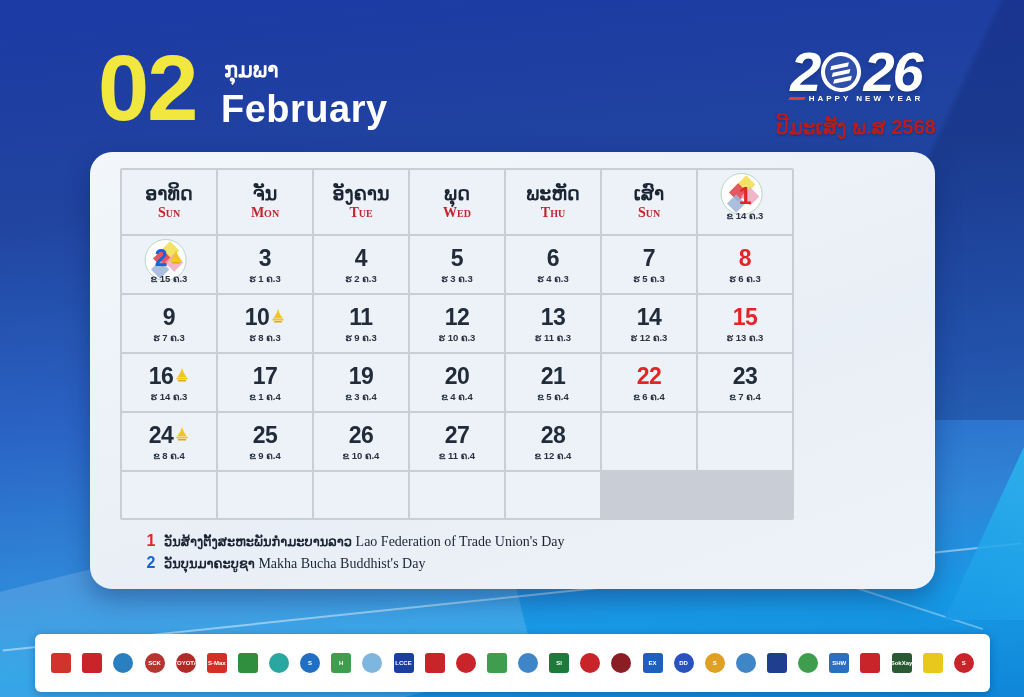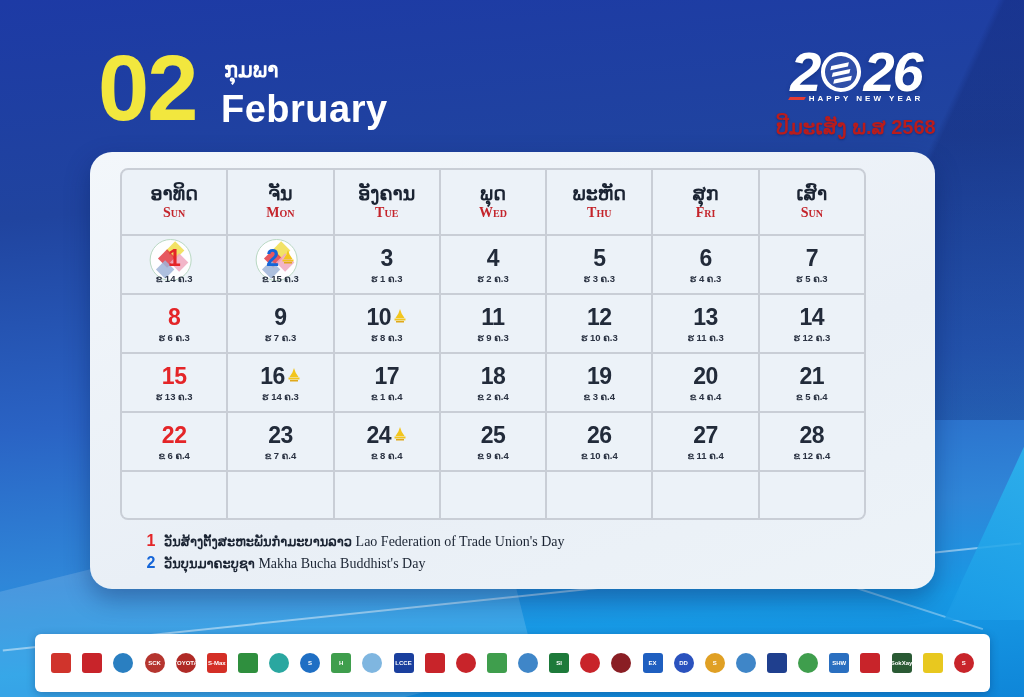--- a/index.html
+++ b/index.html
@@ -28,22 +28,22 @@
   .logo-circle i { position:absolute; left:7px; width:18px; height:3.5px; background:#fff; transform:skewX(-25deg); }
   .logo-circle i:nth-child(1){ top:8px; } .logo-circle i:nth-child(2){ top:15px; } .logo-circle i:nth-child(3){ top:22px; }
   .logo-happy { margin-top:-6px; font-size:8px; font-weight:700; letter-spacing:3px; color:#fff; }
   .logo-happy .red-bar { display:inline-block; width:16px; height:3px; background:#e23b34; transform:skewX(-30deg); margin-right:4px; vertical-align:middle; }
   .buddhist-year { margin-top:12px; font-size:20px; font-weight:800; color:#b91c1c; text-shadow:0 1px 2px rgba(0,30,90,.4); }
 
   
   .card { position:absolute; left:90px; top:152px; width:845px; height:437px; border-radius:22px;
           background:linear-gradient(160deg,#f3f7fb 0%,#e9eff6 60%,#edf3f8 100%);
           box-shadow:0 10px 24px rgba(5,25,80,.35); }
-  .grid-wrap { position:absolute; left:30px; top:16px; width:746px; height:352px;
-          border:2px solid #c9ced6; border-radius:8px; overflow:hidden; background:#c9ced6; }
+  .grid-wrap { position:absolute; left:30px; top:16px; width:674px; height:352px;
+          border:2px solid #c9ced6; border-radius:2px; overflow:hidden; background:#c9ced6; }
   .grid { display:grid; width:100%; height:100%; grid-template-columns:repeat(7,1fr);
           grid-template-rows:64px repeat(4,57px) 1fr; gap:2px; background:#c9ced6; }
   .cell { background:#ecf2f8; position:relative; display:flex; flex-direction:column; align-items:center; justify-content:center; }
   .wd-lao { font-size:19px; font-weight:800; color:#1b2433; line-height:1.15; }
   .wd-en  { font-family:"Liberation Serif", serif; font-variant:small-caps; font-size:14px; font-weight:700; color:#c4242b; line-height:1.1; }
   .daynum-row { display:flex; align-items:center; justify-content:center; gap:2px; height:26px; position:relative; z-index:2; }
   .daynum { font-size:23px; font-weight:800; color:#222b3a; letter-spacing:-0.5px; }
   .daynum.red  { color:#e42528; }
   .daynum.blue { color:#1565d8; }
   .lunar { font-size:9.5px; font-weight:700; color:#2a3242; margin-top:1px; position:relative; z-index:2; }
@@ -117,24 +117,20 @@
         </div>
         <div class="cell">
           <div class="wd-lao">ພຸດ</div>
           <div class="wd-en">Wed</div>
         </div>
         <div class="cell">
           <div class="wd-lao">ພະຫັດ</div>
           <div class="wd-en">Thu</div>
         </div>
         <div class="cell">
-          <div class="wd-lao">ສຸກ</div>
-          <div class="wd-en">Fri</div>
-        </div>
-        <div class="cell">
           <div class="wd-lao">ເສົາ</div>
           <div class="wd-en">Sun</div>
         </div>
         <div class="cell day">
           <div class="emblem">
             <i></i>
             <i></i>
             <i></i>
             <i></i>
           </div>
@@ -252,26 +248,20 @@
                 <rect x="3" y="12" width="8" height="1.5" fill="#e0a81a"></rect>
               </svg></div>
           </div>
           <div class="lunar">ຮ 14 ຄ.3</div>
         </div>
         <div class="cell day">
           <div class="daynum-row">
             <div class="daynum">17</div>
           </div>
           <div class="lunar">ຂ 1 ຄ.4</div>
-        </div>
-        <div class="cell day">
-          <div class="daynum-row">
-            <div class="daynum">18</div>
-          </div>
-          <div class="lunar">ຂ 2 ຄ.4</div>
         </div>
         <div class="cell day">
           <div class="daynum-row">
             <div class="daynum">19</div>
           </div>
           <div class="lunar">ຂ 3 ຄ.4</div>
         </div>
         <div class="cell day">
           <div class="daynum-row">
             <div class="daynum">20</div>

